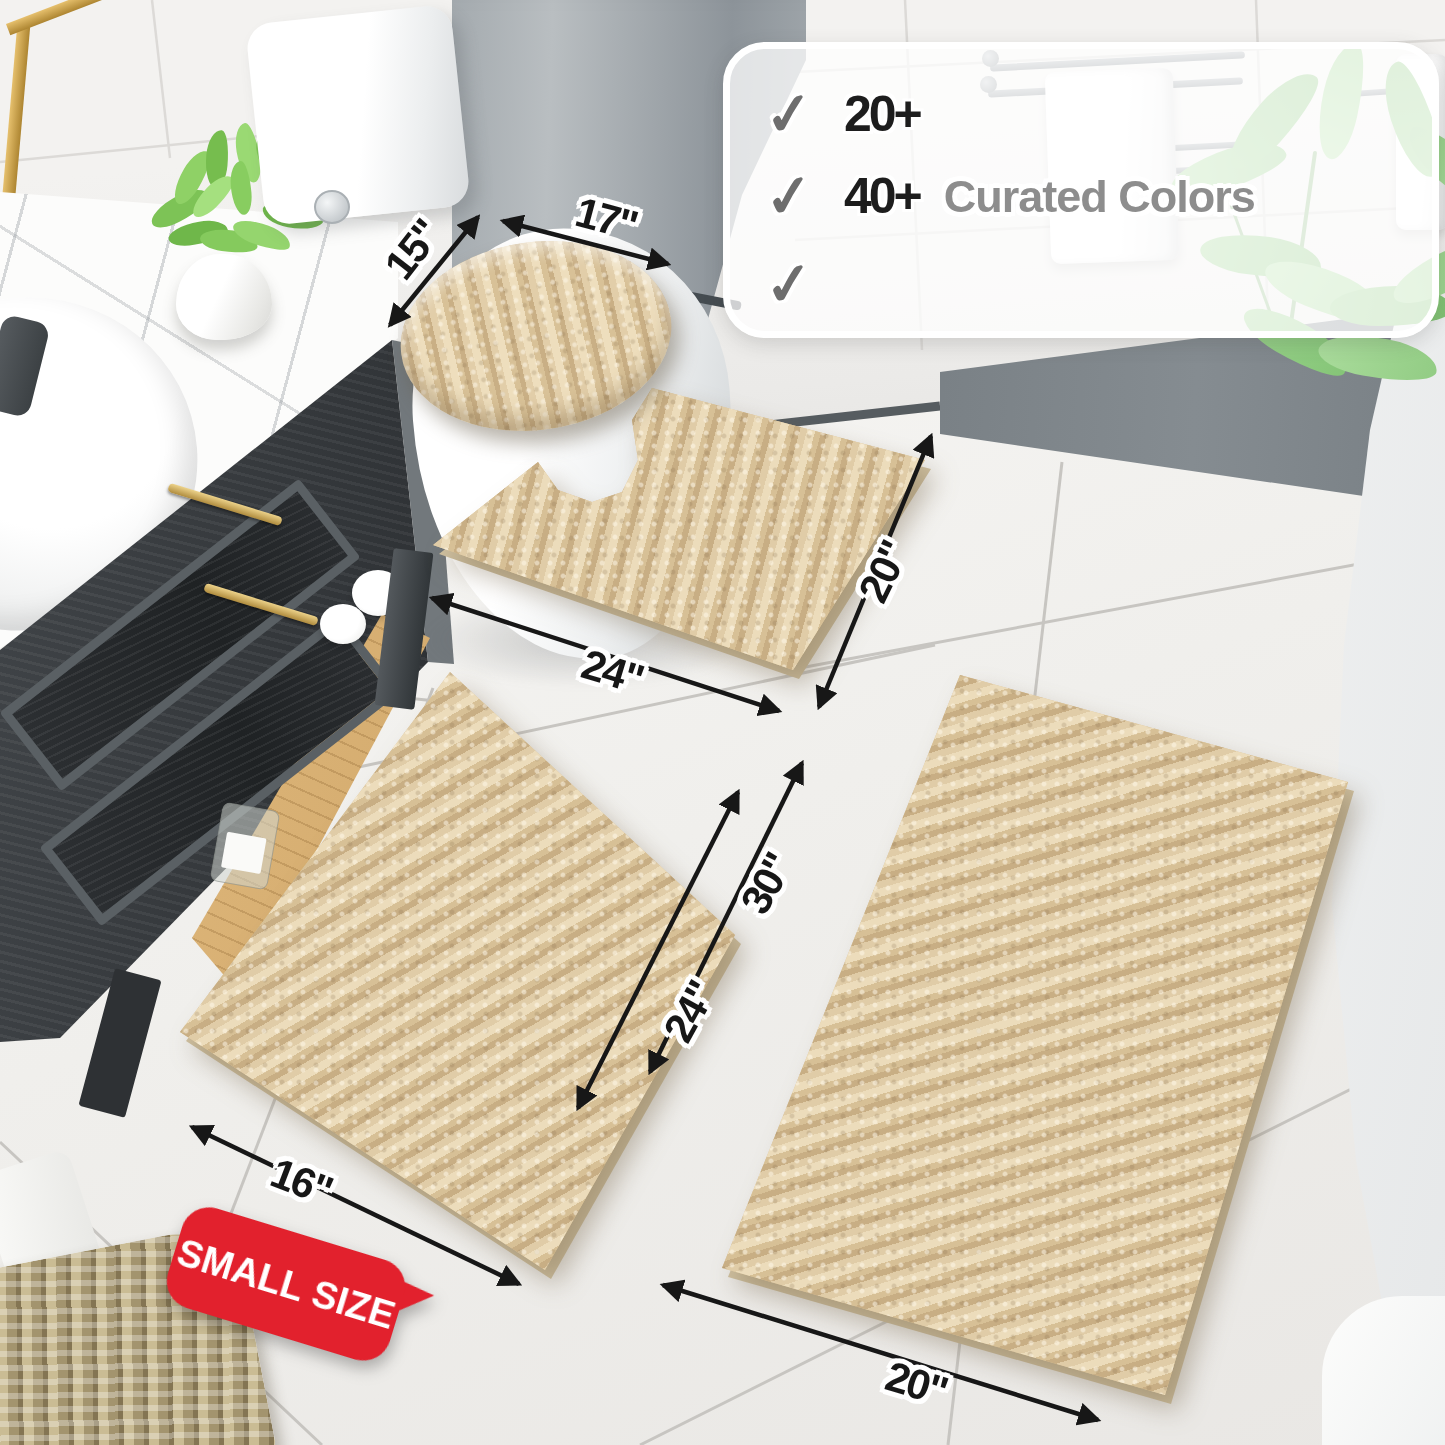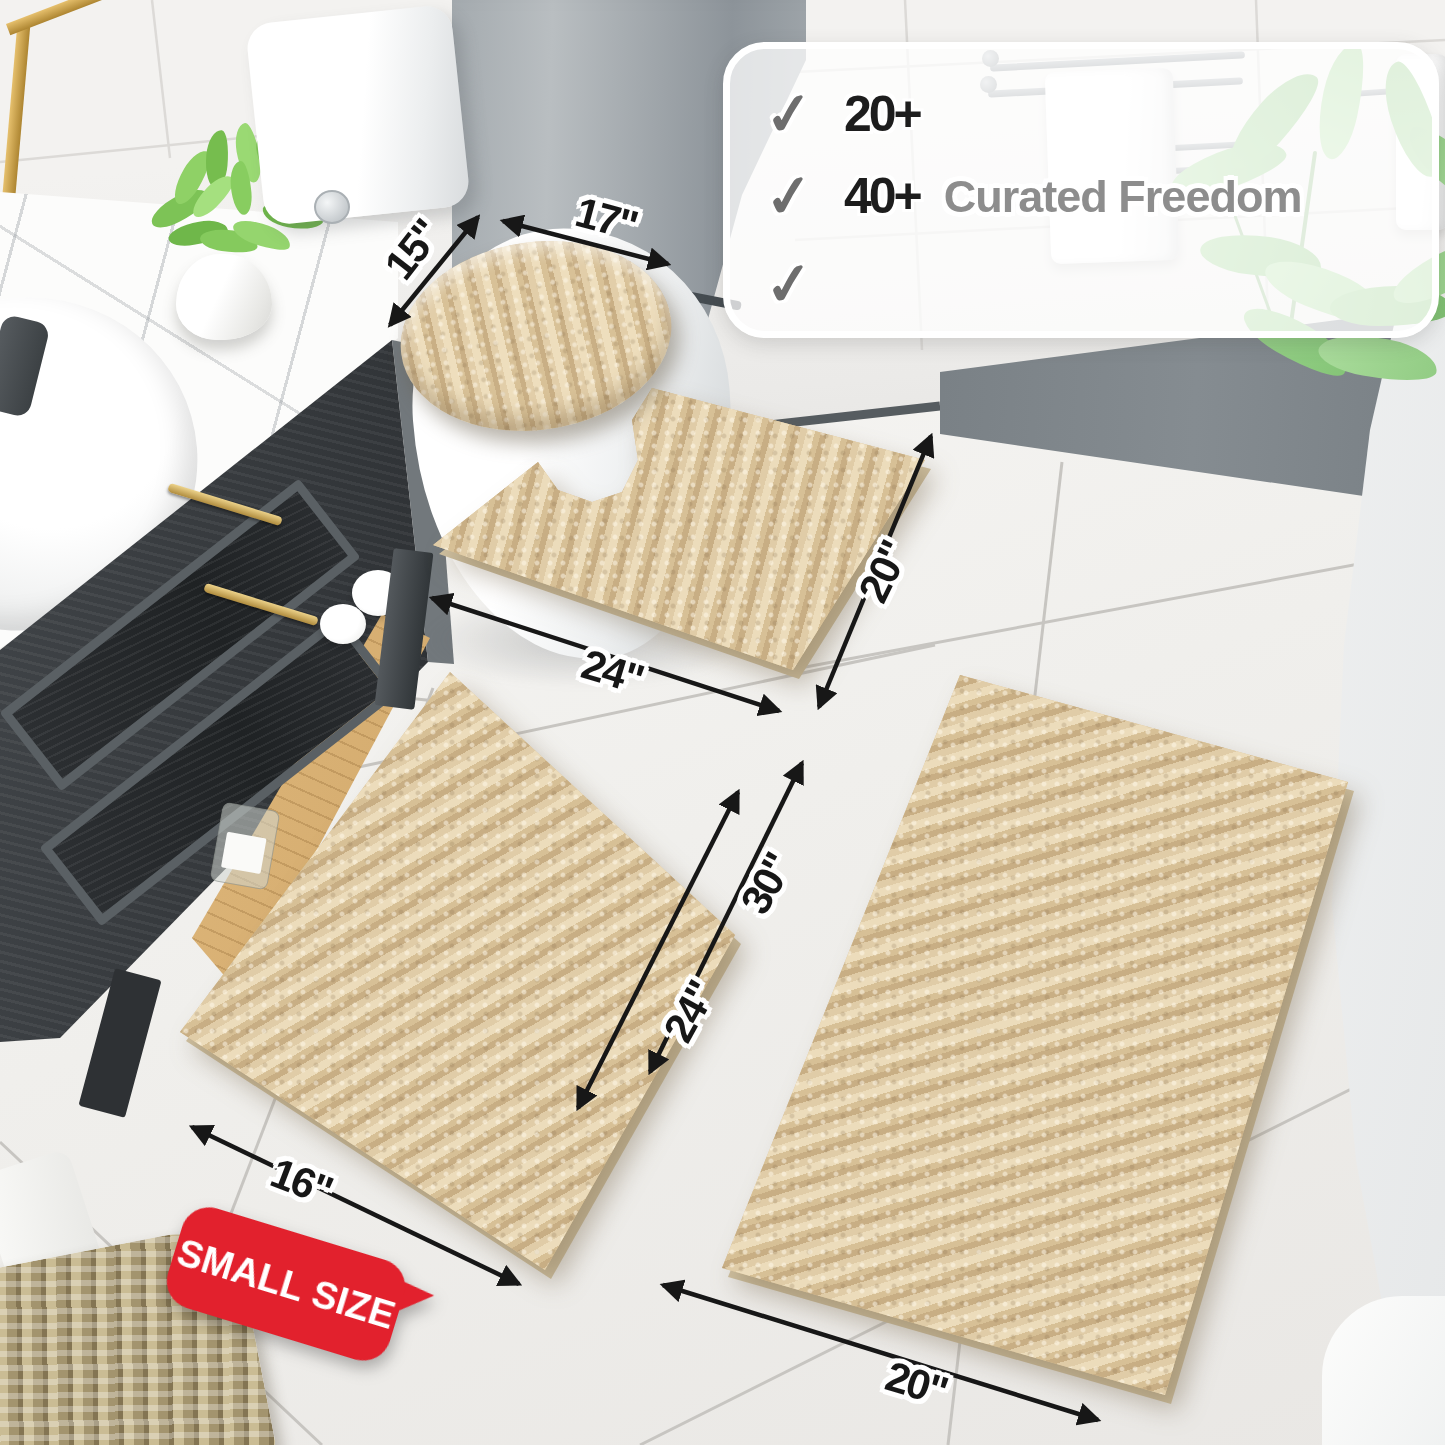--- a/index.html
+++ b/index.html
@@ -304,21 +304,21 @@
   <div class="dim" style="left:916px;top:1384px;transform:translate(-50%,-50%) rotate(17deg);">20"</div>
 
   <div class="abs" id="infobox">
     <div class="iborow" style="top:28px;">
       <span class="ibocheck">✓</span>
       <span class="ibostat">20+</span>
     </div>
     <div class="iborow" style="top:110px;">
       <span class="ibocheck">✓</span>
       <span class="ibostat">40+</span>
-      <span class="ibolabel">Curated Freedom</span>
+      <span class="ibolabel">Curated Colors</span>
     </div>
     <div class="iborow" style="top:198px;">
       <span class="ibocheck">✓</span>
 
     </div>
   </div>
 
   <div class="abs" id="badge">
     <div class="tail"></div>
     <div class="bubble">

